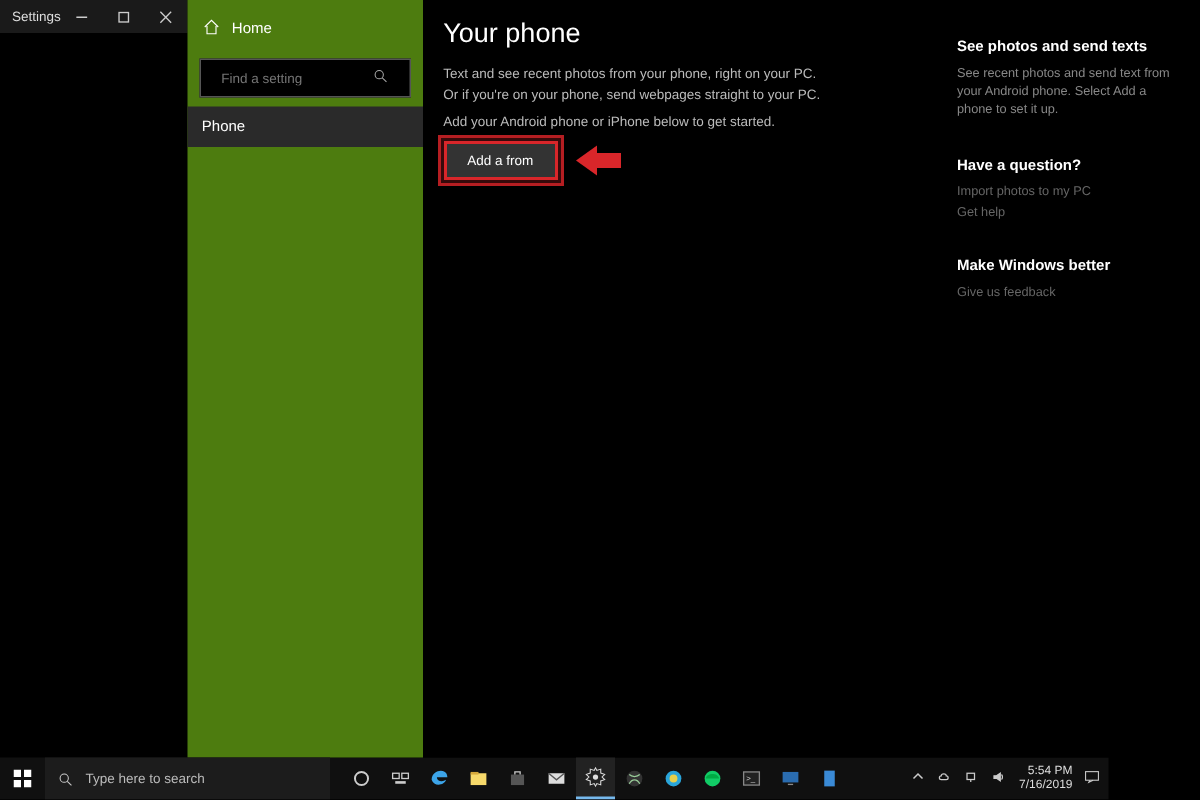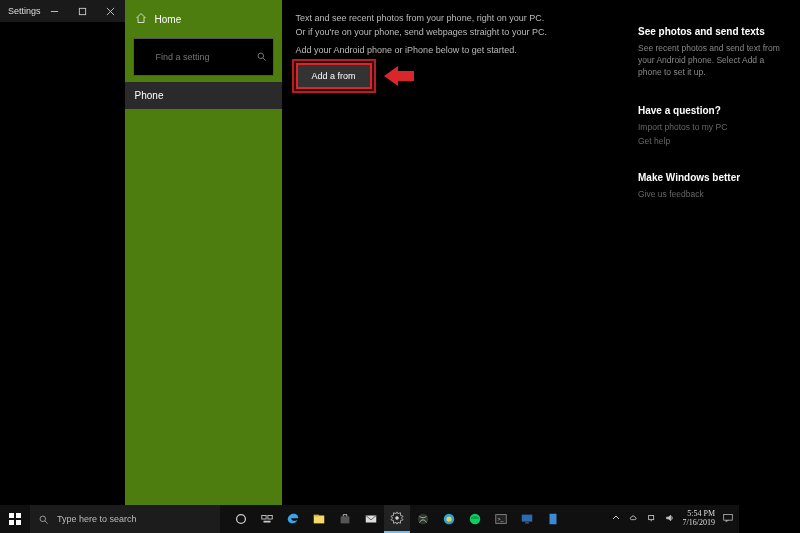--- a/index.html
+++ b/index.html
@@ -11,21 +11,21 @@
   .titlebar .title-text { font-size: 9px; color: #ddd; }
   .winctl { display: flex; }
   .winctl div { width: 28px; height: 22px; display: flex; align-items: center; justify-content: center; color: #ccc; font-size: 9px; }
   .winctl svg { width: 9px; height: 9px; stroke: #ccc; fill: none; }
 
   
   .body { flex: 1; display: flex; min-height: 0; }
   .sidebar { width: 157px; background: #4d7c0f; padding-top: 6px; }
   .home-row { display: flex; align-items: center; gap: 8px; padding: 6px 10px; font-size: 10px; }
   .home-row svg { width: 12px; height: 12px; stroke: #fff; fill: none; }
-  .search-box { margin: 6px 8px; height: 38px; background: #000; border: 1px solid #555; display: flex; align-items: center; justify-content: flex-end; padding: 0 6px; }
+  .search-box { margin: 6px 8px; height: 26px; background: #000; border: 1px solid #555; display: flex; align-items: center; justify-content: center; padding: 0 6px; }
   .search-box input { background: transparent; border: none; outline: none; color: #aaa; font-size: 9px; width: 100px; }
   .search-box svg { width: 11px; height: 11px; stroke: #aaa; fill: none; }
   .nav-item { padding: 8px 10px; font-size: 10px; color: #fff; }
   .nav-item.active { background: #2a2a2a; }
 
   .main { flex: 1; background: #000; display: flex; padding: 12px 12px 0 14px; }
   .content-col { flex: 1; }
   .page-title { font-size: 18px; font-weight: 400; margin-bottom: 10px; }
   .desc { font-size: 9px; color: #bbb; line-height: 1.5; max-width: 260px; margin-bottom: 6px; }
   .desc2 { font-size: 9px; color: #bbb; margin-bottom: 8px; }
@@ -47,21 +47,21 @@
   .tb-item { height: 28px; display: flex; align-items: center; justify-content: center; }
   .start { width: 30px; }
   .start svg { width: 12px; height: 12px; fill: #fff; }
   .tb-search { width: 190px; display: flex; align-items: center; gap: 8px; padding-left: 8px; background: #1c1c1c; height: 28px; }
   .tb-search svg { width: 11px; height: 11px; stroke: #ccc; fill: none; }
   .tb-search span { font-size: 9px; color: #bbb; }
   .tb-icons { display: flex; margin-left: 8px; }
   .tb-icons .tb-item { width: 26px; }
   .tb-icons svg { width: 14px; height: 14px; }
   .tb-icons .active { border-bottom: 2px solid #76b9ed; background: #222; }
-  .tray { margin-left: auto; display: flex; align-items: center; gap: 8px; padding-right: 6px; font-family: Liberation Serif, serif; }
+  .tray { margin-left: auto; display: flex; align-items: center; gap: 8px; padding-right: 6px; }
   .tray svg { width: 10px; height: 10px; stroke: #ccc; fill: none; }
   .clock { display: flex; flex-direction: column; align-items: flex-end; font-size: 8px; line-height: 1.1; color: #ddd; }
   .notif { width: 14px; height: 12px; }
 </style>
 </head>
 <body>
 
 <div class="app">
 
   <div class="titlebar">
@@ -100,20 +100,21 @@
         <span><svg viewBox="0 0 16 16">
               <circle cx="7" cy="7" r="4" stroke-width="1"></circle>
               <line x1="10" y1="10" x2="14" y2="14" stroke-width="1"></line>
             </svg></span>
       </div>
       <div class="nav-item active">Phone</div>
     </div>
 
     <div class="main">
       <div class="content-col">
+        <div class="page-title">Your phone</div>
         <div class="desc">Text and see recent photos from your phone, right on your PC. Or if you're on your phone, send webpages straight to your PC.</div>
         <div class="desc2">Add your Android phone or iPhone below to get started.</div>
         <div class="add-phone-wrap">
           <div class="add-phone-btn">Add a from</div>
           <div class="arrow">
             <div class="arrow-head"></div>
               <div class="arrow-body"></div>
           </div>
         </div>
       </div>

